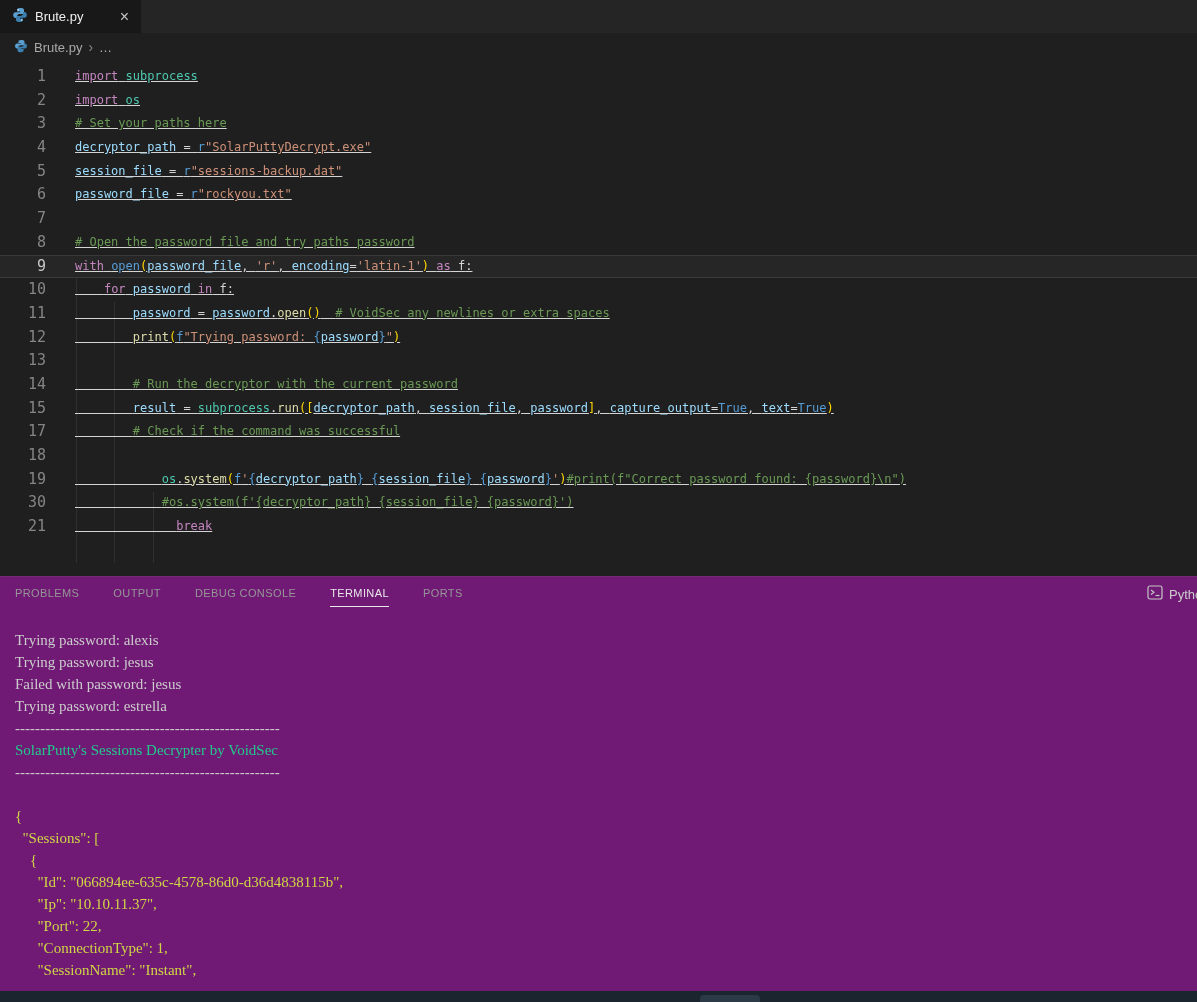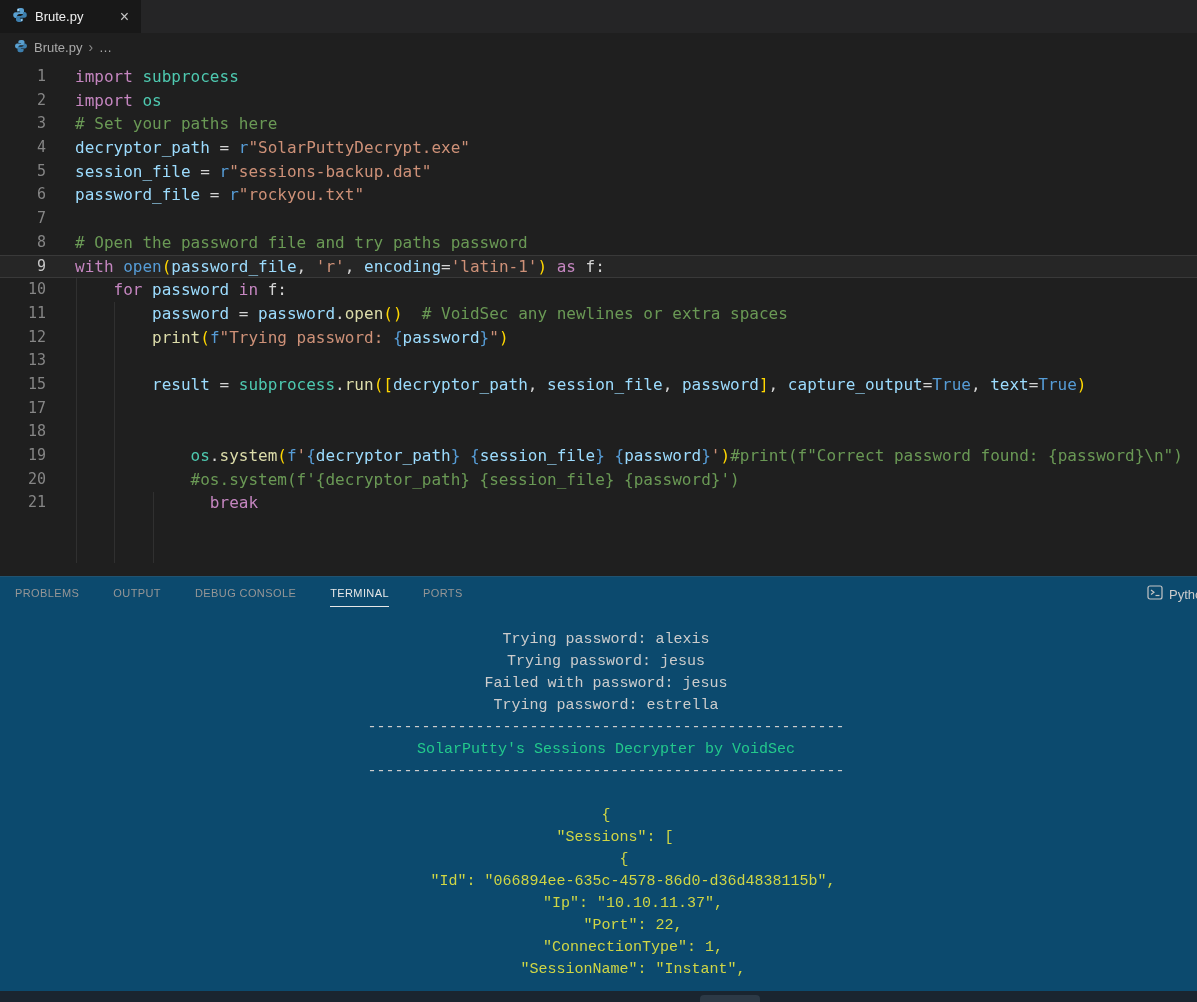--- a/index.html
+++ b/index.html
@@ -31,21 +31,21 @@
   .editor {
     position:relative; height:515px; background:#1f1f1f; overflow:hidden;
     padding-top:4px;
     font-family:"DejaVu Sans Mono","Liberation Mono",monospace;
   }
   .cl { display:flex; height:23.7px; line-height:23.7px; white-space:pre; }
   .ln {
     flex:none; width:46px; text-align:right; color:#858585;
     font-size:15px; user-select:none;
   }
-  .lc { padding-left:29px; font-size:16px; color:#d4d4d4; }
+  .lc { padding-left:29px; font-size:12px; color:#d4d4d4;text-decoration:underline; }
   .cl.cur {
     background:rgba(255,255,255,0.035);
     box-shadow: inset 0 1px 0 rgba(255,255,255,0.09), inset 0 -1px 0 rgba(255,255,255,0.09);
   }
   .cl.cur .ln { color:#c6c6c6; }
   .guide { position:absolute; width:1px; background:rgba(255,255,255,0.08); }
 
   .tk-kw  { color:var(--tk-kw,  #C586C0); }
   .tk-mod { color:var(--tk-mod, #4EC9B0); }
   .tk-cm  { color:var(--tk-cm,  #6A9955); }
@@ -54,41 +54,41 @@
   .tk-op  { color:var(--tk-op,  #D4D4D4); }
   .tk-st  { color:var(--tk-st,  #CE9178); }
   .tk-pf  { color:var(--tk-pf,  #569CD6); }
   .tk-br  { color:var(--tk-br,  #FFD700); }
   .tk-num { color:var(--tk-num, #B5CEA8); }
   .tk-txt { color:#d4d4d4; }
 
   
   .panel {
     position:absolute; left:0; top:576px; right:0; bottom:0;
-    background:#0c4a6e; border-top:1px solid rgba(128,128,128,0.18);
+    background:#701a75; border-top:1px solid rgba(128,128,128,0.18);
   }
   .panel-tabs {
     height:34px; display:flex; align-items:center; padding-left:15px; gap:34px;
     position:relative;
   }
   .ptab {
     font-size:11px; letter-spacing:0.4px; color:#969696; cursor:pointer;
     padding:6px 0 7px 0; border-bottom:1px solid transparent;
   }
   .ptab.active { color:#e7e7e7; border-bottom-color:#e7e7e7; }
   .launcher {
     position:absolute; right:0; top:0; height:34px; display:flex; align-items:center;
     gap:6px; padding-left:6px; width:56px; overflow:hidden;
   }
   .launcher-label { font-size:13px; color:#cccccc; white-space:nowrap; }
 
   .terminal {
     padding:18px 0 0 15px;
-    font-family:Liberation Mono, monospace;
-    font-size:15px; line-height:22px;text-align:center;
+    font-family:Liberation Serif, serif;
+    font-size:15px; line-height:22px;
   }
   .tl { height:22px; white-space:pre; }
   .t-w { color:var(--t-w,#cccccc); }
   .t-g { color:var(--t-g,#23c98c); }
   .t-y { color:var(--t-y,#d0d645); }
 
   
   .bottombar {
     position:absolute; left:0; bottom:0; width:100%; height:11px;
     background:#1a2530; z-index:5;
@@ -141,25 +141,26 @@
       <div class="cl"><span class="ln">4</span><span class="lc"><span class="tk-vr">decryptor_path</span><span class="tk-op"> = </span><span class="tk-pf">r</span><span class="tk-st">"SolarPuttyDecrypt.exe"</span></span></div>
       <div class="cl"><span class="ln">5</span><span class="lc"><span class="tk-vr">session_file</span><span class="tk-op"> = </span><span class="tk-pf">r</span><span class="tk-st">"sessions-backup.dat"</span></span></div>
       <div class="cl"><span class="ln">6</span><span class="lc"><span class="tk-vr">password_file</span><span class="tk-op"> = </span><span class="tk-pf">r</span><span class="tk-st">"rockyou.txt"</span></span></div>
       <div class="cl"><span class="ln">7</span><span class="lc"></span></div>
       <div class="cl"><span class="ln">8</span><span class="lc"><span class="tk-cm"># Open the password file and try paths password</span></span></div>
       <div class="cl cur"><span class="ln">9</span><span class="lc"><span class="tk-kw">with</span><span class="tk-txt"> </span><span class="tk-pf">open</span><span class="tk-br">(</span><span class="tk-vr">password_file</span><span class="tk-op">, </span><span class="tk-st">'r'</span><span class="tk-op">, </span><span class="tk-vr">encoding</span><span class="tk-op">=</span><span class="tk-st">'latin-1'</span><span class="tk-br">)</span><span class="tk-txt"> </span><span class="tk-kw">as</span><span class="tk-txt"> f</span><span class="tk-op">:</span></span></div>
       <div class="cl"><span class="ln">10</span><span class="lc"><span class="tk-txt">    </span><span class="tk-kw">for</span><span class="tk-txt"> </span><span class="tk-vr">password</span><span class="tk-txt"> </span><span class="tk-kw">in</span><span class="tk-txt"> f</span><span class="tk-op">:</span></span></div>
       <div class="cl"><span class="ln">11</span><span class="lc"><span class="tk-txt">        </span><span class="tk-vr">password</span><span class="tk-op"> = </span><span class="tk-vr">password</span><span class="tk-op">.</span><span class="tk-fn">open</span><span class="tk-br">()</span><span class="tk-txt">  </span><span class="tk-cm"># VoidSec any newlines or extra spaces</span></span></div>
       <div class="cl"><span class="ln">12</span><span class="lc"><span class="tk-txt">        </span><span class="tk-fn">print</span><span class="tk-br">(</span><span class="tk-pf">f</span><span class="tk-st">"Trying password: </span><span class="tk-pf">{</span><span class="tk-vr">password</span><span class="tk-pf">}</span><span class="tk-st">"</span><span class="tk-br">)</span></span></div>
       <div class="cl"><span class="ln">13</span><span class="lc"></span></div>
+      <div class="cl"><span class="ln">14</span><span class="lc"><span class="tk-txt">        </span><span class="tk-cm"># Run the decryptor with the current password</span></span></div>
       <div class="cl"><span class="ln">15</span><span class="lc"><span class="tk-txt">        </span><span class="tk-vr">result</span><span class="tk-op"> = </span><span class="tk-mod">subprocess</span><span class="tk-op">.</span><span class="tk-fn">run</span><span class="tk-br">([</span><span class="tk-vr">decryptor_path</span><span class="tk-op">, </span><span class="tk-vr">session_file</span><span class="tk-op">, </span><span class="tk-vr">password</span><span class="tk-br">]</span><span class="tk-op">, </span><span class="tk-vr">capture_output</span><span class="tk-op">=</span><span class="tk-pf">True</span><span class="tk-op">, </span><span class="tk-vr">text</span><span class="tk-op">=</span><span class="tk-pf">True</span><span class="tk-br">)</span></span></div>
-      <div class="cl"><span class="ln">17</span><span class="lc"><span class="tk-txt">        </span></span></div>
+      <div class="cl"><span class="ln">17</span><span class="lc"><span class="tk-txt">        </span><span class="tk-cm"># Check if the command was successful</span></span></div>
       <div class="cl"><span class="ln">18</span></div>
       <div class="cl"><span class="ln">19</span><span class="lc"><span class="tk-txt">            </span><span class="tk-mod">os</span><span class="tk-op">.</span><span class="tk-fn">system</span><span class="tk-br">(</span><span class="tk-pf">f</span><span class="tk-st">'</span><span class="tk-pf">{</span><span class="tk-vr">decryptor_path</span><span class="tk-pf">}</span><span class="tk-st"> </span><span class="tk-pf">{</span><span class="tk-vr">session_file</span><span class="tk-pf">}</span><span class="tk-st"> </span><span class="tk-pf">{</span><span class="tk-vr">password</span><span class="tk-pf">}</span><span class="tk-st">'</span><span class="tk-br">)</span><span class="tk-cm">#print(f"Correct password found: {password}\n")</span></span></div>
-      <div class="cl"><span class="ln">20</span><span class="lc"><span class="tk-txt">            </span><span class="tk-cm">#os.system(f'{decryptor_path} {session_file} {password}')</span></span></div>
+      <div class="cl"><span class="ln">30</span><span class="lc"><span class="tk-txt">            </span><span class="tk-cm">#os.system(f'{decryptor_path} {session_file} {password}')</span></span></div>
       <div class="cl"><span class="ln">21</span><span class="lc"><span class="tk-txt">              </span><span class="tk-kw">break</span></span></div>
     </div>
 </div>
 
 <div class="panel">
   <div class="panel-tabs" id="panel-tabs">
     <div class="ptab">PROBLEMS</div>
       <div class="ptab">OUTPUT</div>
       <div class="ptab">DEBUG CONSOLE</div>
       <div class="ptab active">TERMINAL</div>

